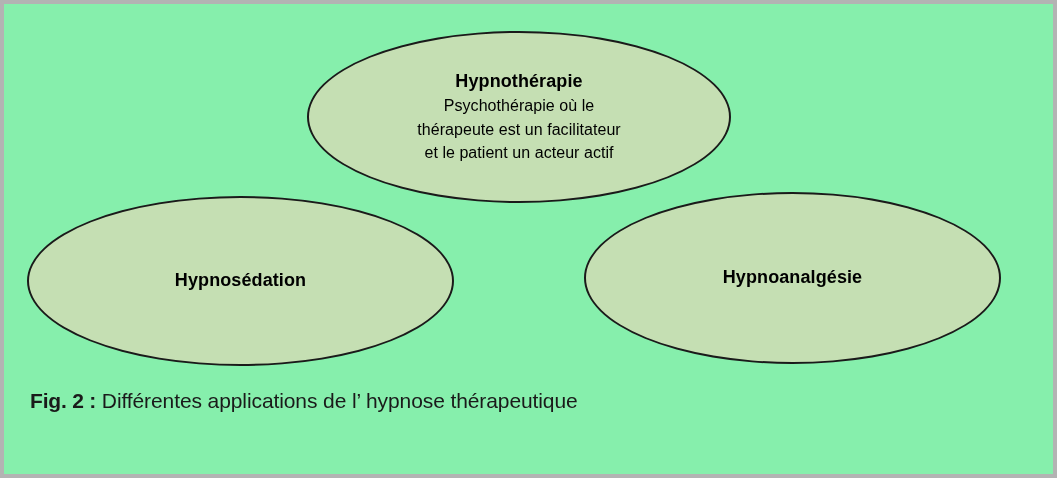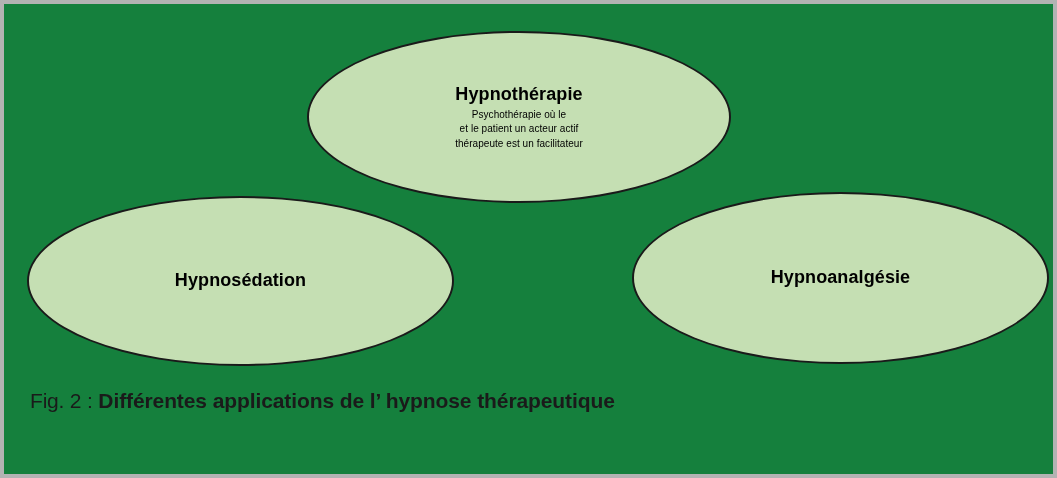--- a/index.html
+++ b/index.html
@@ -5,21 +5,21 @@
   html, body {
     margin: 0;
     padding: 0;
     background: #ffffff;
   }
   #figure-frame {
     position: relative;
     width: 1057px;
     height: 478px;
     box-sizing: border-box;
-    background: #15803d;
+    background: #86efac;
     border: 4px solid #b3b3b3;
     overflow: hidden;
     font-family: "Liberation Sans", sans-serif;
   }
   #diagram-canvas {
     position: absolute;
     left: 0;
     top: 0;
     width: 1057px;
     height: 478px;
@@ -38,81 +38,81 @@
     color: #000000;
   }
   .node-title {
     font-weight: bold;
     font-size: 18px;
     line-height: 1.25;
     letter-spacing: 0.1px;
     margin-bottom: 2px;
   }
   .node-desc {
-    font-size: 10px;
+    font-size: 16px;
     line-height: 1.45;
     letter-spacing: 0.05px;
     max-width: 86%;
   }
 
   
   #node-hypnotherapie {
     left: 303px;
     top: 27px;
     width: 424px;
     height: 172px;
   }
   #node-hypnosedation {
     left: 23px;
     top: 192px;
     width: 427px;
     height: 170px;
     justify-content: center;
   }
   #node-hypnoanalgesie {
-    left: 628px;
+    left: 580px;
     top: 188px;
     width: 417px;
     height: 172px;
     gap: 28px;
   }
 
   #figure-caption {
     position: absolute;
     left: 26px;
     top: 383px;
     width: 1000px;
     font-size: 21px;
     line-height: 1.35;
     color: #1a1a1a;
     white-space: nowrap;
   }
   #figure-caption .caption-label {
-    font-weight: normal;
+    font-weight: bold;
     letter-spacing: -0.2px;
   }
   #figure-caption .caption-text {
-    font-weight: bold;
+    font-weight: normal;
     letter-spacing: -0.1px;
     margin-top: 31px;
   }
 </style>
 </head>
 <body>
 
 <div id="figure-frame">
 
   <div id="diagram-canvas">
 
     <div class="ellipse-node" id="node-hypnotherapie">
       <div class="node-title">Hypnothérapie</div>
       <div class="node-desc">
         <div>Psychothérapie où le</div>
+        <div>thérapeute est un facilitateur</div>
         <div>et le patient un acteur actif</div>
-        <div>thérapeute est un facilitateur</div>
       </div>
     </div>
 
     <div class="ellipse-node" id="node-hypnosedation">
       <div class="node-title">Hypnosédation</div>
     </div>
 
     <div class="ellipse-node" id="node-hypnoanalgesie">
       <div class="node-title">Hypnoanalgésie</div>
     </div>

